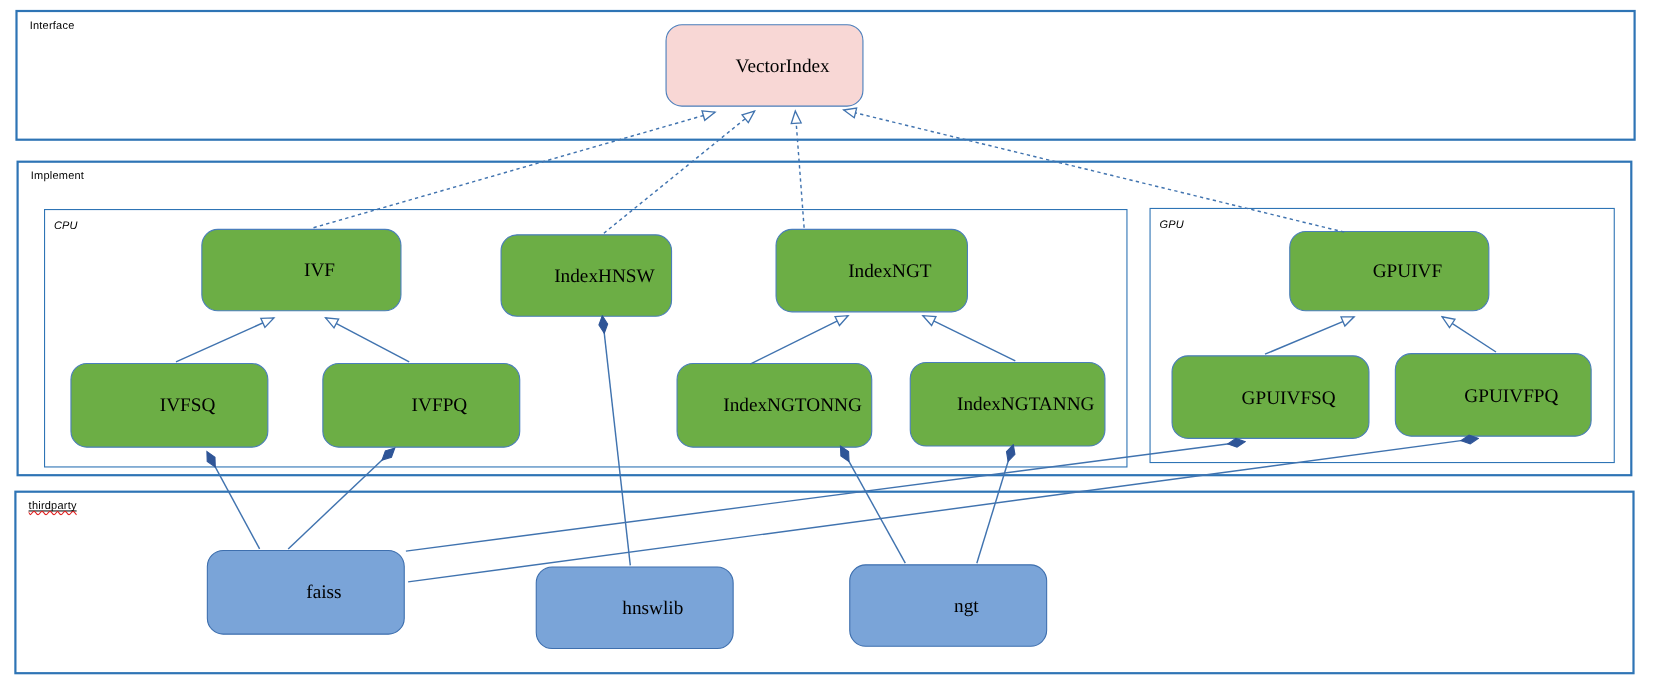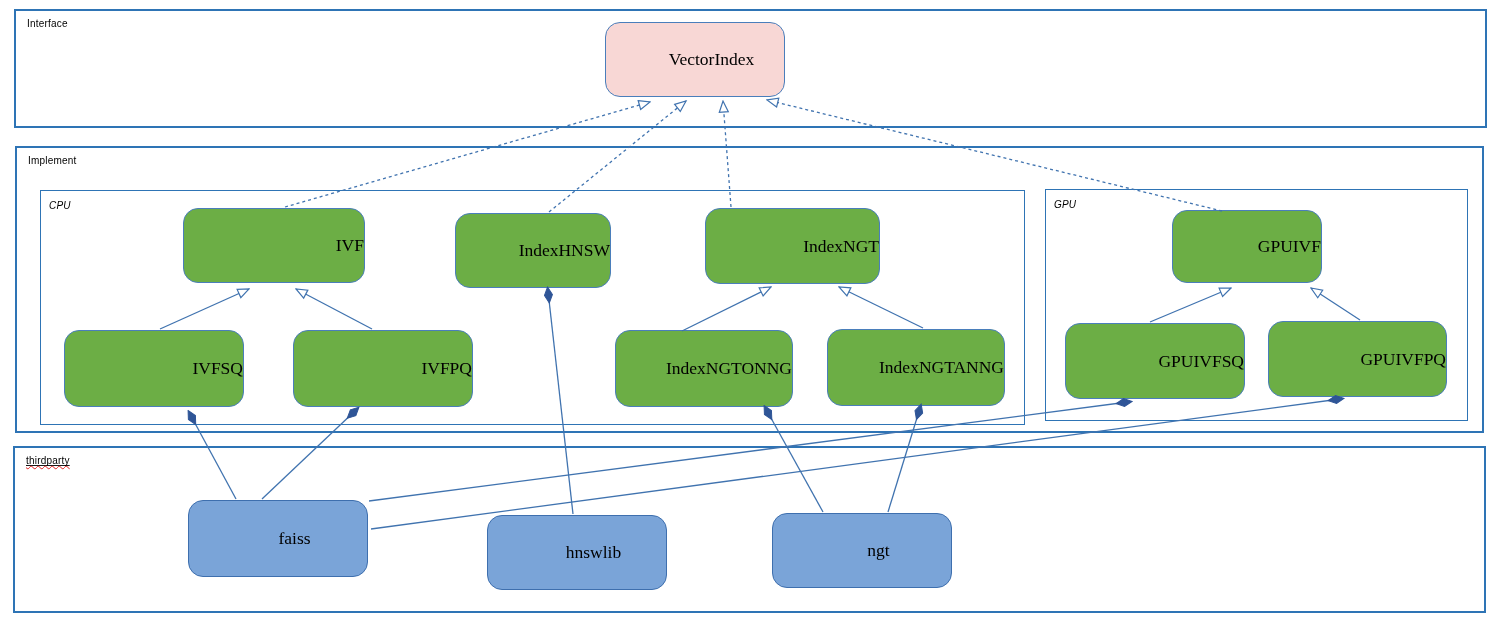--- a/index.html
+++ b/index.html
@@ -42,21 +42,21 @@
     justify-content: center;
     z-index: 2;
     padding-left: 33px;
   }
   .node .nlabel {
     font-family: "Liberation Serif", serif;
     font-size: 17.5px;
     color: #000000;
     white-space: nowrap;
   }
-  .node.green { background: #6cae45; justify-content: flex-end; }
+  .node.green { background: #6cae45; }
   .node.pink  { background: #f8d7d5; border-color: #4a7ebb; }
   .node.blue  { background: #7aa4d8; border-color: #3e6fae; }
   
   svg.wires {
     position: absolute;
     inset: 0;
     z-index: 3;
     pointer-events: none;
   }
 </style>
@@ -110,21 +110,21 @@
   </div>
 
   <div class="node green" style="left:615px; top:330px; width:178px; height:77px;">
     <span class="nlabel">IndexNGTONNG</span>
   </div>
 
   <div class="node green" style="left:827px; top:329px; width:178px; height:77px;">
     <span class="nlabel">IndexNGTANNG</span>
   </div>
 
-  <div class="node green" style="left:1172px; top:210px; width:150px; height:73px;">
+  <div class="node green" style="left:1172px; top:210px; width:182px; height:73px;">
     <span class="nlabel">GPUIVF</span>
   </div>
 
   <div class="node green" style="left:1065px; top:323px; width:180px; height:76px;">
     <span class="nlabel">GPUIVFSQ</span>
   </div>
 
   <div class="node green" style="left:1268px; top:321px; width:179px; height:76px;">
     <span class="nlabel">GPUIVFPQ</span>
   </div>

